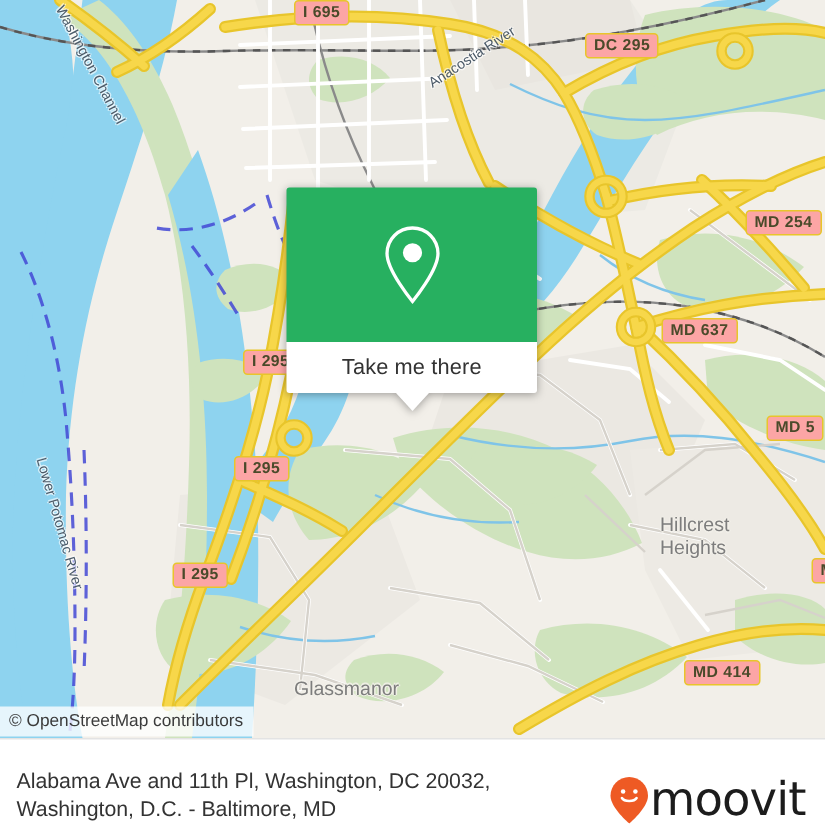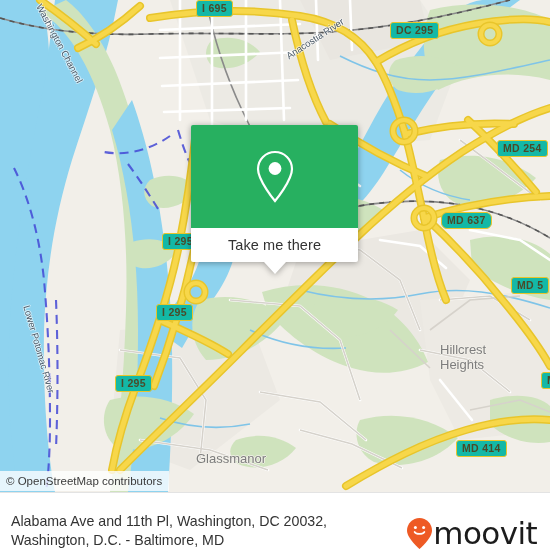--- a/index.html
+++ b/index.html
@@ -14,21 +14,21 @@
   
   #map{
     position:absolute;left:0;top:0;width:550px;height:492px;
     overflow:hidden;background:#f2efe9;
   }
   .layer{position:absolute;left:0;top:0;width:550px;height:492px;}
 
   
   .shield{
     position:absolute;
-    background:#14b8a6;
+    background:#fca5a5;
     border:1.5px solid #e8c52b;
     border-radius:3px;
     color:#4a4a2a;
     font-size:10.5px;
     font-weight:bold;
     letter-spacing:.3px;
     padding:1px 5px 2px 5px;
     line-height:12px;
     white-space:nowrap;
     font-family:"Liberation Sans","DejaVu Sans",sans-serif;
@@ -339,21 +339,21 @@
       <div class="waterlabel" style="left:32px;top:304px;transform:rotate(74deg);transform-origin:0 0;">Lower Potomac River</div>
       <div class="waterlabel" style="left:284px;top:52px;transform:rotate(-33deg);transform-origin:0 0;">Anacostia River</div>
     </div>
 
     <div class="placelabel" style="left:440px;top:342px;line-height:15px;">Hillcrest<br>Heights</div>
     <div class="placelabel" style="left:196px;top:452px;">Glassmanor</div>
 
     <div class="shield" style="left:196px;top:0px;">I 695</div>
     <div class="shield" style="left:390px;top:22px;">DC 295</div>
     <div class="shield" style="left:497px;top:140px;">MD 254</div>
-    <div class="shield" style="left:441px;top:212px;border-radius:6px;">MD 637</div>
+    <div class="shield" style="left:441px;top:212px;">MD 637</div>
     <div class="shield" style="left:511px;top:277px;">MD 5</div>
     <div class="shield" style="left:162px;top:233px;">I 295</div>
     <div class="shield" style="left:156px;top:304px;">I 295</div>
     <div class="shield" style="left:115px;top:375px;">I 295</div>
     <div class="shield" style="left:456px;top:440px;">MD 414</div>
     <div class="shield" style="left:541px;top:372px;">M</div>
 
     <div id="popup">
       <div class="head" style="background:#27b060;">
         <svg width="44" height="56" viewBox="0 0 44 56">

